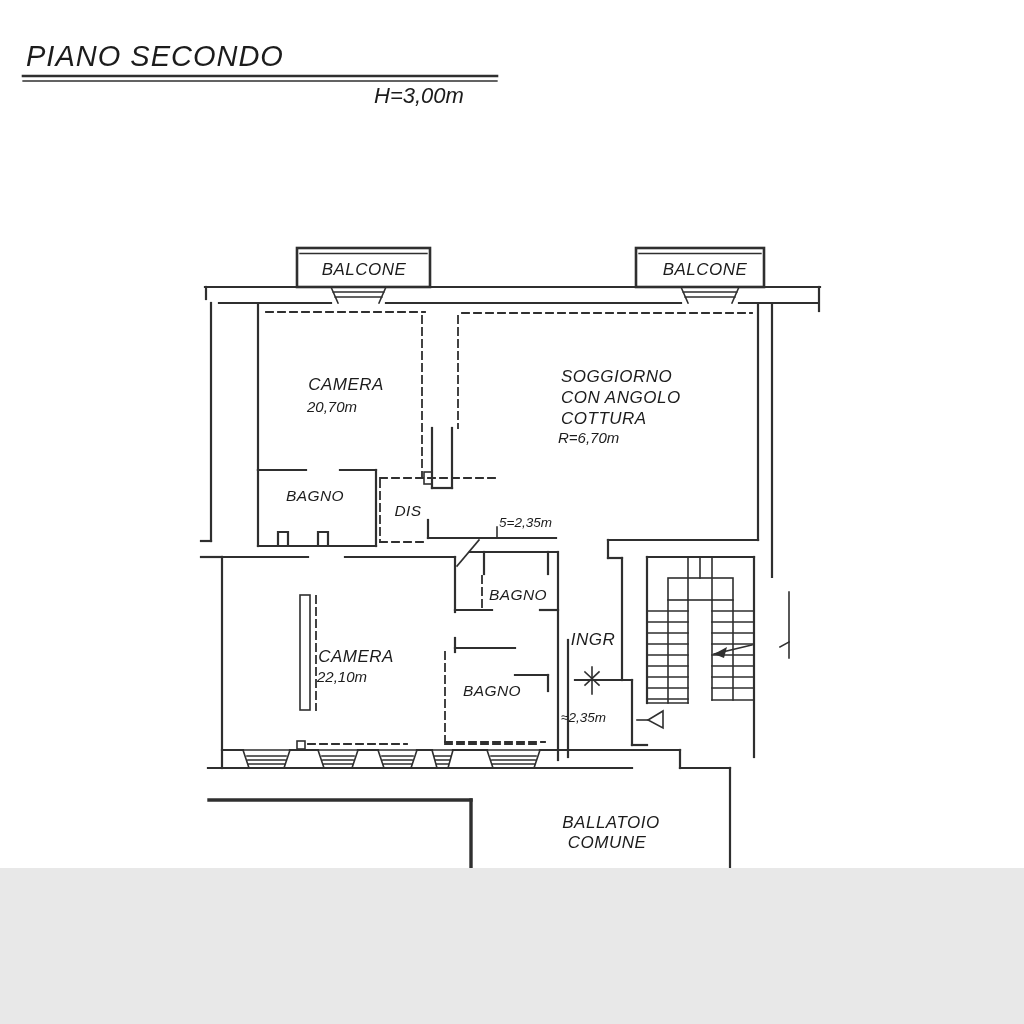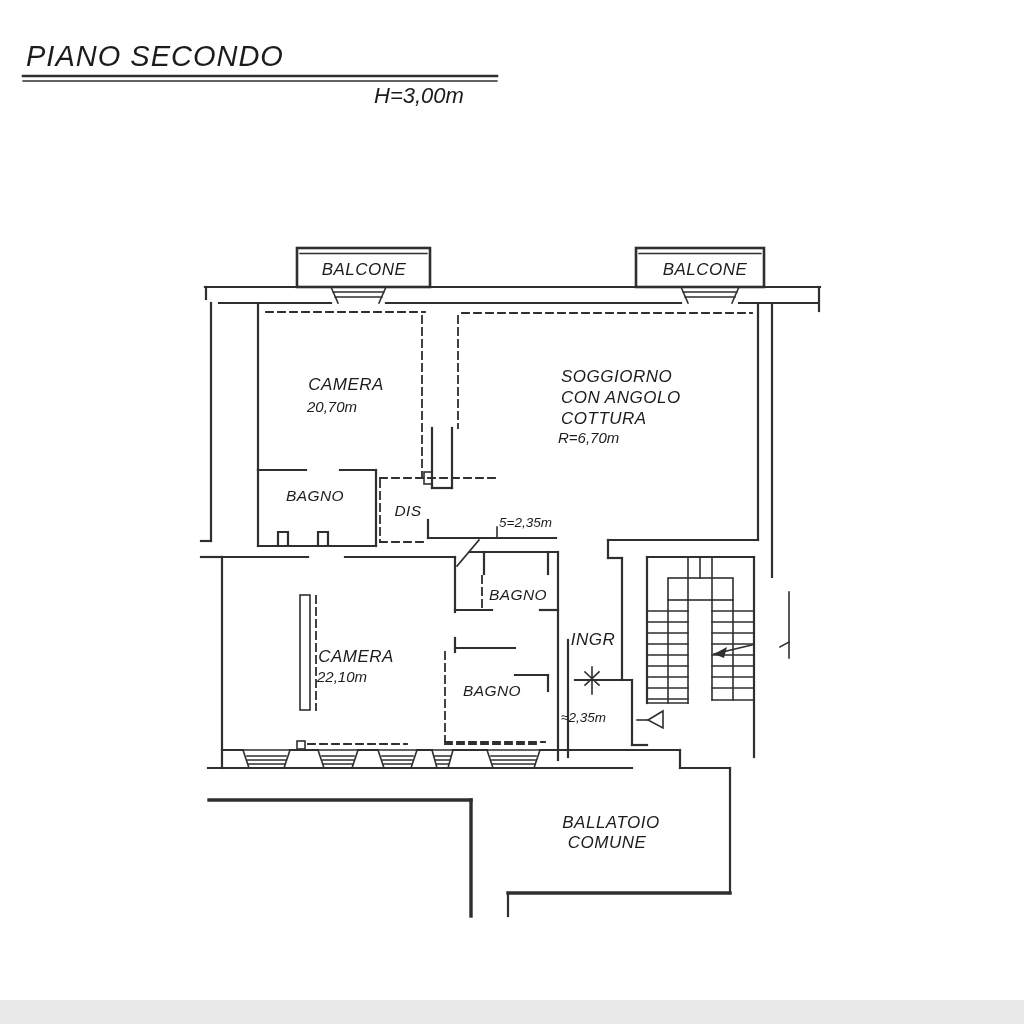--- a/index.html
+++ b/index.html
@@ -2,21 +2,21 @@
 <html style="--wall: #2f2f2f; --text: #1c1c1c; --bg: #ffffff;"><head>
 <meta charset="utf-8">
 <style>
   :root{
     --wall:#2f2f2f;
     --text:#1c1c1c;
     --bg:#ffffff;
   }
   html,body{margin:0;padding:0;background:#e8e8e8;}
   .canvas{
-    width:1024px;height:1000px;background:var(--bg);
+    width:1024px;height:868px;background:var(--bg);
     position:relative;overflow:hidden;
     font-family:"Liberation Sans", sans-serif;
   }
   svg{position:absolute;inset:0;}
   svg line, svg path, svg rect, svg polygon{
     stroke:var(--wall);fill:none;stroke-linecap:square;
   }
   .w{stroke-width:2.2;}
   .w15{stroke-width:1.6;}
   .thick{stroke-width:3.4;}

